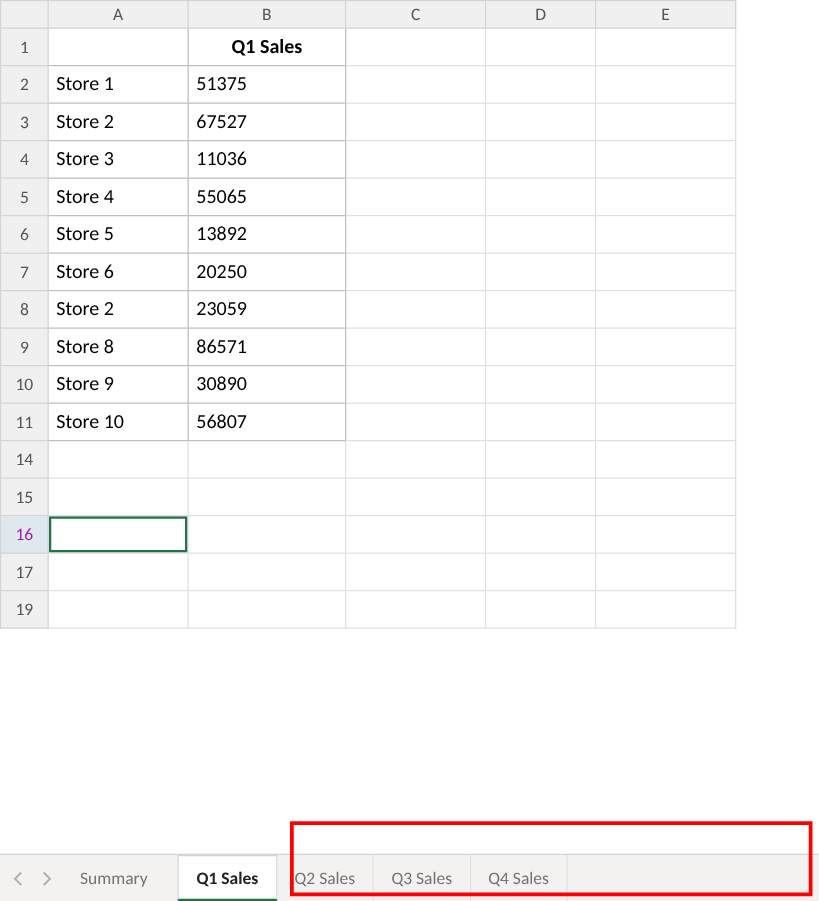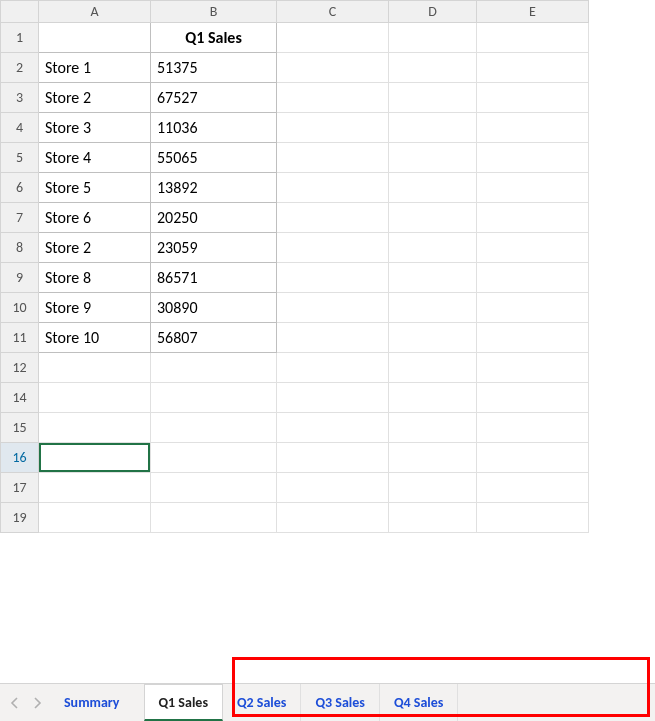--- a/index.html
+++ b/index.html
@@ -38,21 +38,21 @@
     .row-header {
       background: #f0f0f0;
       border: 1px solid #d4d4d4;
       font-weight: normal;
       text-align: center;
       color: #555;
       font-size: 14px;
     }
     .row-header.active {
       background: #e0e8ef;
-      color: #0369a1;
+      color: #a21caf;
     }
     td {
       border: 1px solid #e0e0e0;
       height: 30px;
       padding: 0 6px;
       vertical-align: middle;
       font-size: 16px;
     }
     td.data-cell {
       border: 1px solid #bfbfbf;
@@ -107,25 +107,24 @@
     .sheet-tabs {
       display: flex;
       align-items: stretch;
       height: 100%;
     }
     .sheet-tab {
       padding: 0 14px;
       display: flex;
       align-items: center;
       font-size: 14px;
-      color: #1d4ed8;
+      color: #737373;
       cursor: pointer;
       border-right: 1px solid #e0e0e0;
       background: #f3f2f1;
-      font-weight: bold;
     }
     .sheet-tab.summary {
       border-right: none;
       margin-right: 10px;
     }
     .sheet-tab.active {
       background: #ffffff;
       font-weight: bold;
       color: #222;
       border-bottom: 2px solid #217346;
@@ -246,28 +245,20 @@
             <td class="data-label">Store 9</td>
             <td class="data-value">30890</td>
             <td></td>
             <td></td>
             <td></td>
           </tr>
           <tr>
             <th class="row-header">11</th>
             <td class="data-label">Store 10</td>
             <td class="data-value">56807</td>
-            <td></td>
-            <td></td>
-            <td></td>
-          </tr>
-          <tr>
-            <th class="row-header">12</th>
-            <td></td>
-            <td></td>
             <td></td>
             <td></td>
             <td></td>
           </tr>
           <tr>
             <th class="row-header">14</th>
             <td></td>
             <td></td>
             <td></td>
             <td></td>

